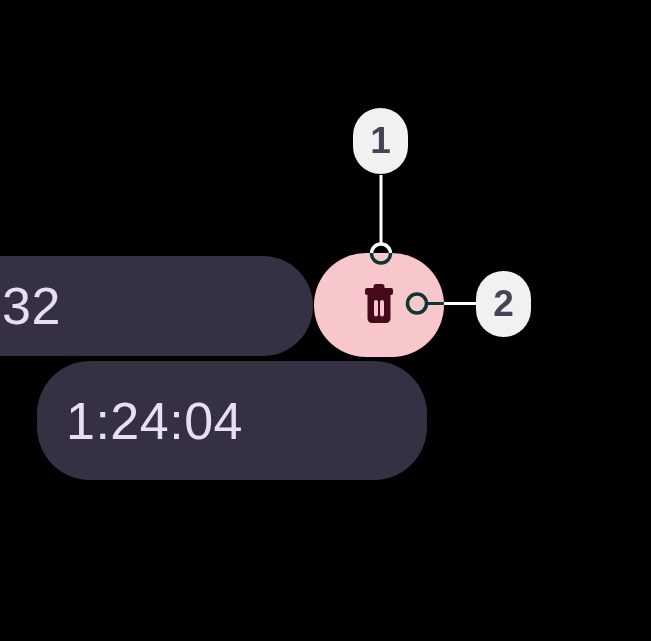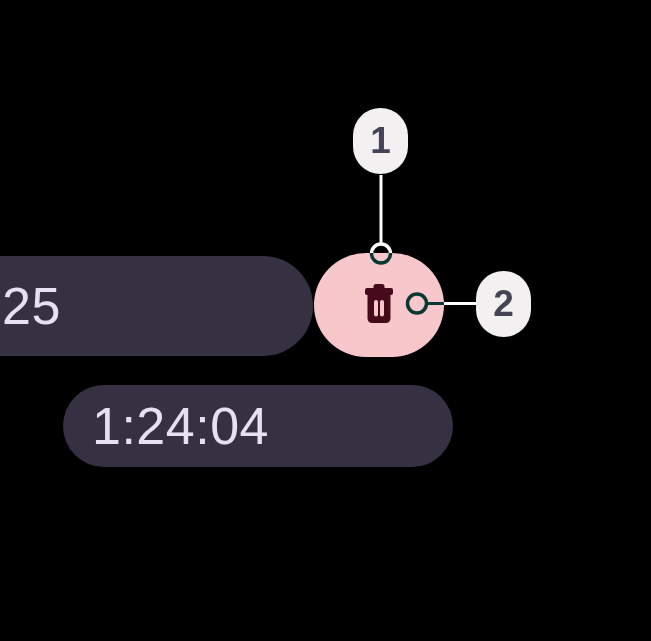--- a/index.html
+++ b/index.html
@@ -34,27 +34,26 @@
   }
   .chip-elapsed {
     left: -160px;
     top: 256px;
     width: 473px;
     height: 100px;
     border-radius: 50px;
     padding-left: 162px;
   }
   .chip-total {
-    left: 63px;
+    left: 37px;
     top: 361px;
     width: 390px;
-    height: 82px;
+    height: 119px;
     border-radius: 53px;
     padding-left: 29px;
-    margin-top: 24px;
   }
   .delete-button {
     position: absolute;
     left: 314px;
     top: 253px;
     width: 130px;
     height: 104px;
     border-radius: 52px;
     background: var(--delete-button-bg);
     display: flex;
@@ -87,21 +86,21 @@
   }
   .badge-1 { left: 353px; top: 108px; }
   .badge-2 { left: 476px; top: 271px; }
 </style>
 </head>
 <body>
 
 <div class="screen">
 
   <div class="chip chip-elapsed">
-    <span>25</span>
+    <span>32</span>
   </div>
 
   <button class="delete-button">
     <span style="display:flex;">
       <svg width="34" height="42" viewBox="0 0 34 42" aria-hidden="true">
 
         <rect x="11.5" y="0" width="11" height="7" rx="2.5" fill="var(--delete-icon-color)"></rect>
 
         <rect x="3" y="4" width="28" height="7" rx="2" fill="var(--delete-icon-color)"></rect>
 

